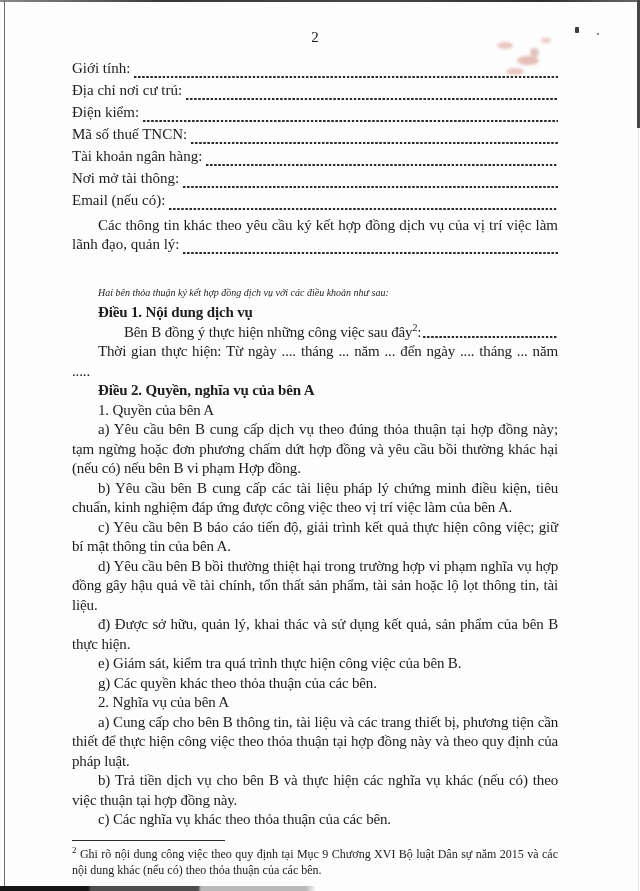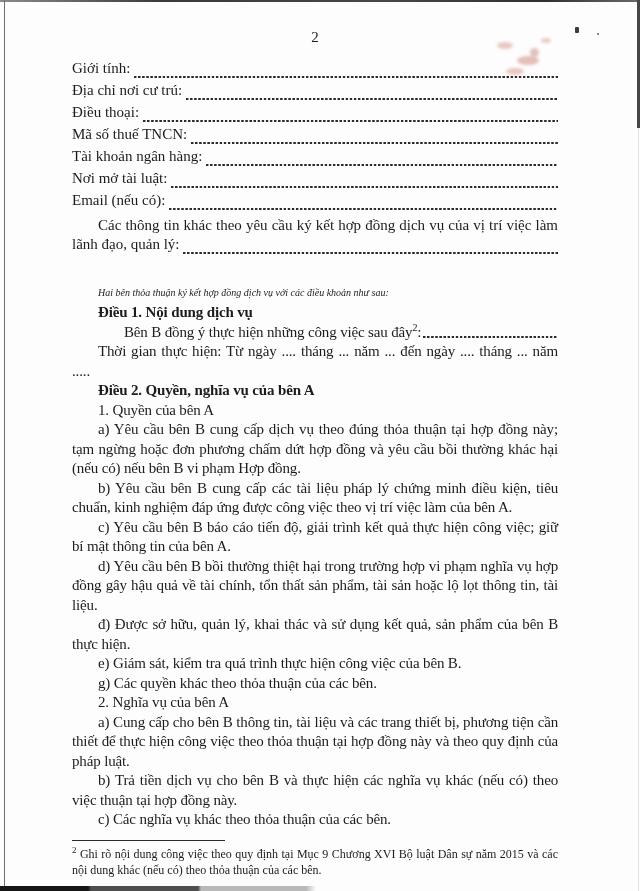--- a/index.html
+++ b/index.html
@@ -79,33 +79,33 @@
     <div class="form-block">
       <div class="field-row">
         <span class="field-label">Giới tính:</span>
         <span class="leader"></span>
       </div>
       <div class="field-row">
         <span class="field-label">Địa chỉ nơi cư trú:</span>
         <span class="leader"></span>
       </div>
       <div class="field-row">
-        <span class="field-label">Điều thoại:</span>
+        <span class="field-label">Điện kiểm:</span>
         <span class="leader"></span>
       </div>
       <div class="field-row">
         <span class="field-label">Mã số thuế TNCN:</span>
         <span class="leader"></span>
       </div>
       <div class="field-row">
         <span class="field-label">Tài khoản ngân hàng:</span>
         <span class="leader"></span>
       </div>
       <div class="field-row">
-        <span class="field-label">Nơi mở tài luật:</span>
+        <span class="field-label">Nơi mở tài thông:</span>
         <span class="leader"></span>
       </div>
       <div class="field-row">
         <span class="field-label">Email (nếu có):</span>
         <span class="leader"></span>
       </div>
 
       <div class="line22 ind fulljust">Các thông tin khác theo yêu cầu ký kết hợp đồng dịch vụ của vị trí việc làm</div>
       <div class="field-row">
         <span class="field-label">lãnh đạo, quản lý:</span>

